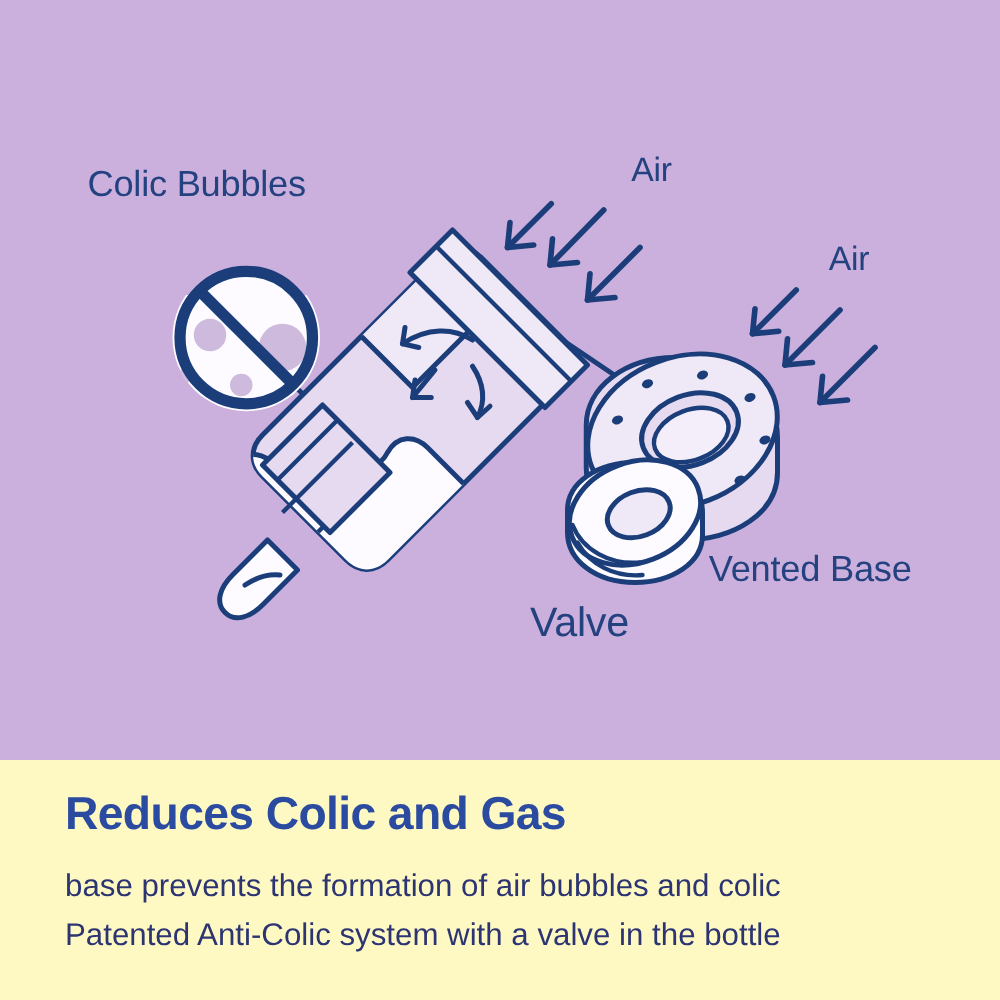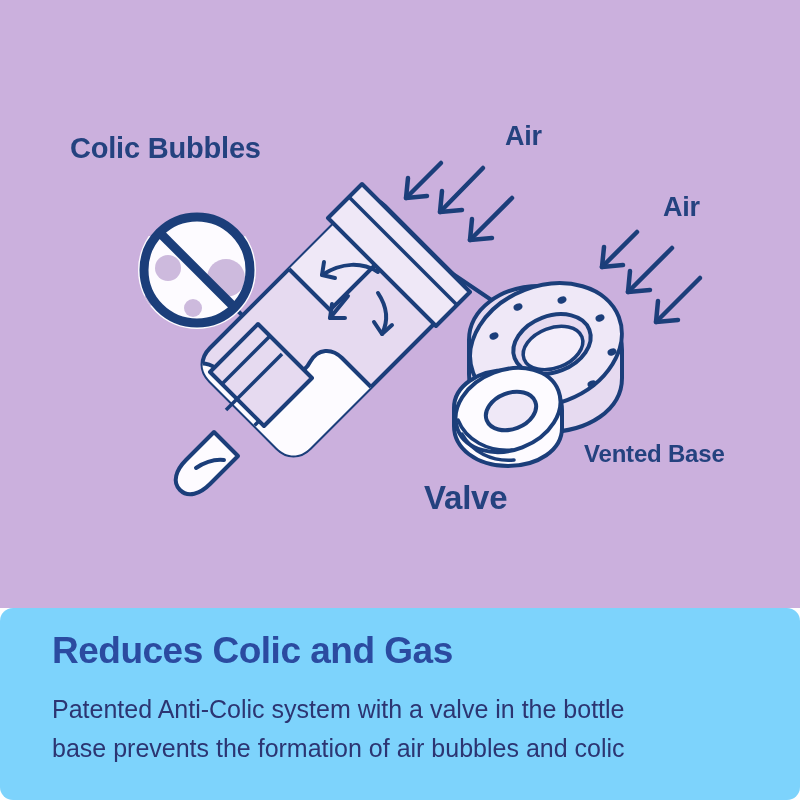--- a/index.html
+++ b/index.html
@@ -32,21 +32,21 @@
   }
   #illustration-svg {
     position: absolute;
     left: 0;
     top: 0;
     display: block;
   }
   .diag-label {
     position: absolute;
     color: #24427f;
-    font-weight: bold;
+    font-weight: normal;
     letter-spacing: -0.2px;
     white-space: nowrap;
     font-family: "Liberation Sans", sans-serif;
   }
   #label-colic-bubbles {
     left: 70px;
     top: 132px;
     font-size: 29px;
   }
   #label-air-1 {
@@ -58,33 +58,32 @@
     left: 663px;
     top: 192px;
     font-size: 27px;
   }
   #label-valve {
     left: 424px;
     top: 479px;
     font-size: 33px;
   }
   #label-vented-base {
-    left: 584px;
+    left: 567px;
     top: 440px;
-    font-size: 24px;
+    font-size: 29px;
   }
   
   #caption-panel {
     position: absolute;
     left: 0;
     top: 608px;
     width: 800px;
     height: 192px;
-    background: #7dd3fc;
-    border-radius: 13px;
+    background: #fef9c3;
   }
   #caption-title {
     position: absolute;
     left: 52px;
     top: 22px;
     font-size: 37px;
     font-weight: bold;
     color: #2b4ba0;
     letter-spacing: -0.5px;
     white-space: nowrap;
@@ -267,18 +266,18 @@
     <div class="diag-label" id="label-air-2">Air</div>
 
     <div class="diag-label" id="label-valve">Valve</div>
 
     <div class="diag-label" id="label-vented-base">Vented Base</div>
   </div>
 
   <div id="caption-panel">
     <div id="caption-title">Reduces Colic and Gas</div>
     <div id="caption-body">
+      <div>base prevents the formation of air bubbles and colic</div>
       <div>Patented Anti-Colic system with a valve in the bottle</div>
-      <div>base prevents the formation of air bubbles and colic</div>
     </div>
   </div>
 
 </div>
 
 </body></html>

